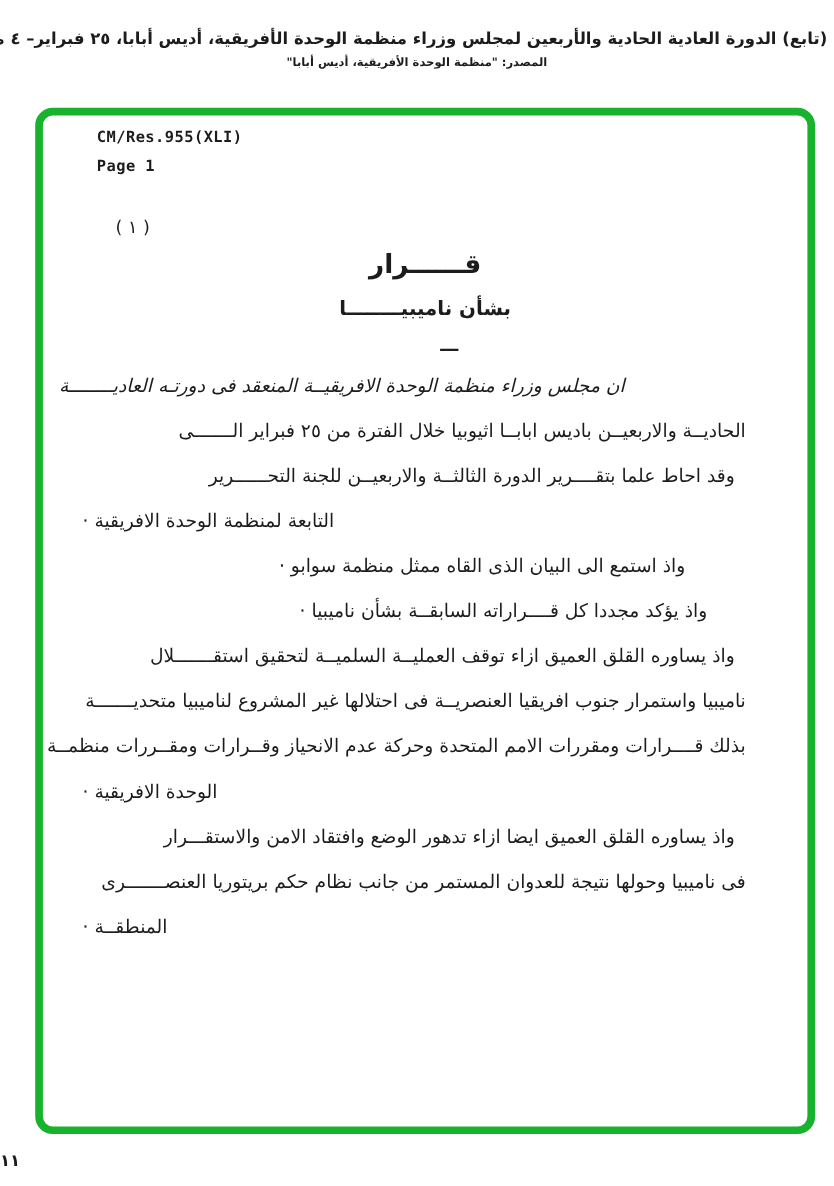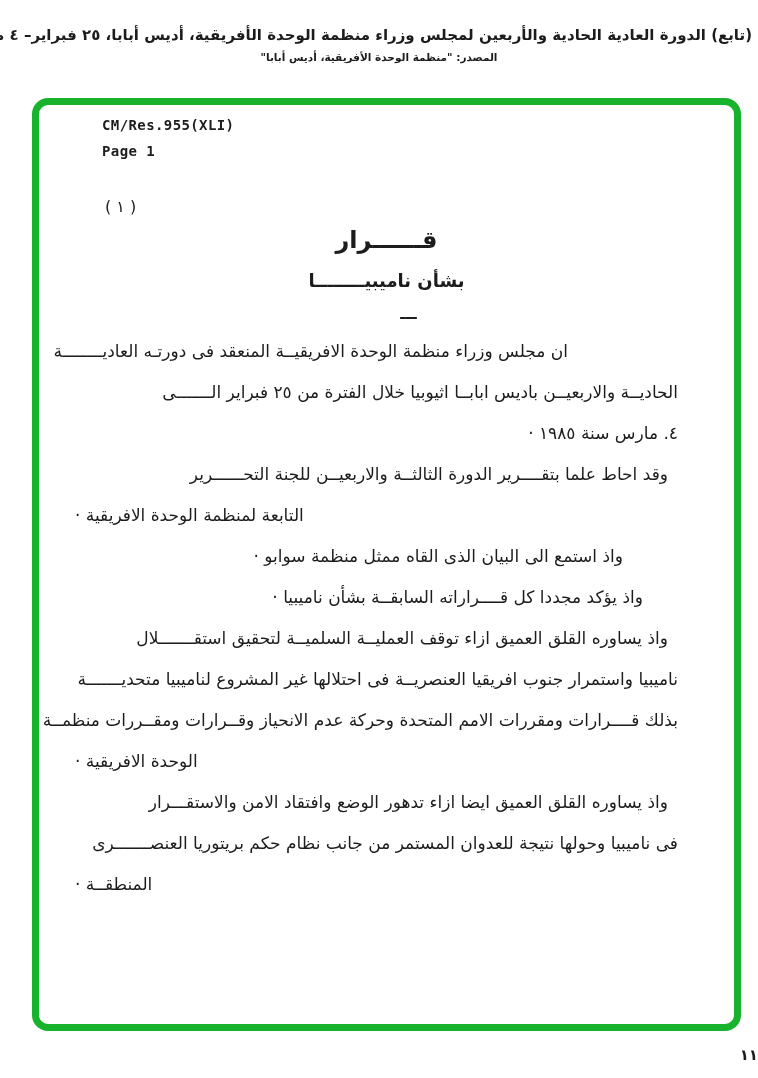--- a/index.html
+++ b/index.html
@@ -35,21 +35,21 @@
     border: 7px solid #17b32c;
     border-radius: 16px;
     box-sizing: border-box;
     background: #ffffff;
     overflow: hidden;
   }
   .doc-ref-block {
     font-family: "DejaVu Sans Mono", monospace;
     font-weight: bold;
     font-size: 14px;
-    margin: 12px 0 0 63px;
+    margin: 12px 0 0 49px;
     letter-spacing: 0.4px;
   }
   .doc-page-label { margin-top: 10px; }
   .item-number {
     margin: 38px 0 0 0;
     padding-left: 66px;
     font-size: 16px;
     text-align: left;
   }
   .doc-title {
@@ -81,21 +81,21 @@
   .para { margin: 0; }
   .para .line {
     line-height: 41px;
     white-space: nowrap;
     text-align: right;
   }
   .para .line.align-left { text-align: left; }
   .page-footer {
     position: absolute;
     left: 0; right: 0; bottom: 14px;
-    text-align: right;
+    text-align: left;
     font-weight: bold;
     font-size: 15px;
     letter-spacing: 3px;
   }
 </style>
 </head>
 <body>
 
 <div class="top-header">(تابع)  الدورة العادية الحادية والأربعين لمجلس وزراء منظمة الوحدة الأفريقية، أديس أبابا، ٢٥ فبراير– ٤ مارس ١٩٨٥</div>
 
@@ -111,23 +111,22 @@
   <div class="item-number">( ١ )</div>
 
   <div class="doc-title">قــــــرار</div>
 
   <div class="doc-subtitle">بشأن ناميبيــــــــا</div>
 
   <div class="separator-dash">ـــ</div>
 
   <div class="body-text">
       <div class="para">
-        <div class="line" style="padding-right: 110px;">ان مجلس وزراء منظمة الوحدة الافريقيــة المنعقد فى دورتـه العاديــــــــة</div>
+        <div class="line" style="padding-right: 110px; font-style: italic;">ان مجلس وزراء منظمة الوحدة الافريقيــة المنعقد فى دورتـه العاديــــــــة</div>
         <div class="line">الحاديــة والاربعيــن باديس ابابــا اثيوبيا خلال الفترة من ٢٥ فبراير الـــــــى</div>
-        <div class="line">٤. مارس سنة ١٩٨٥ ·</div>
       </div>
       <div class="para">
         <div class="line" style="padding-right: 10px;">وقد احاط علما بتقــــرير الدورة الثالثــة والاربعيــن للجنة التحــــــرير</div>
         <div class="line align-left">التابعة لمنظمة الوحدة الافريقية ·</div>
       </div>
       <div class="para">
         <div class="line" style="padding-right: 55px;">واذ استمع الى البيان الذى القاه ممثل منظمة سوابو ·</div>
       </div>
       <div class="para">
         <div class="line" style="padding-right: 35px;">واذ يؤكد مجددا كل قــــراراته السابقــة بشأن ناميبيا ·</div>

